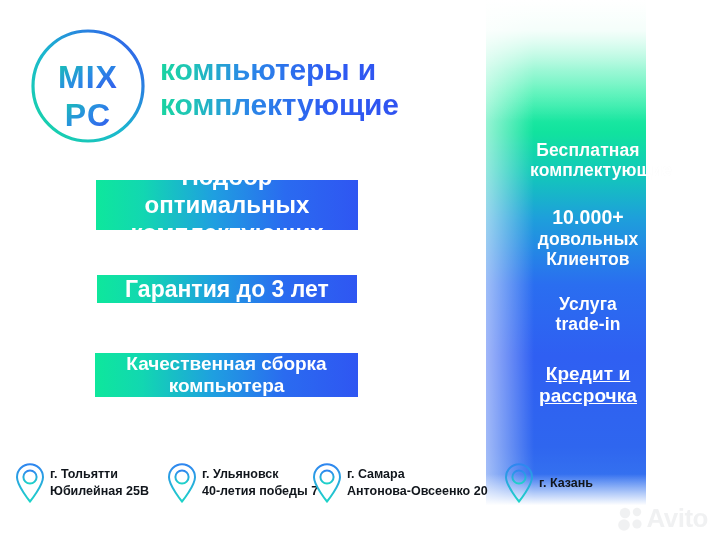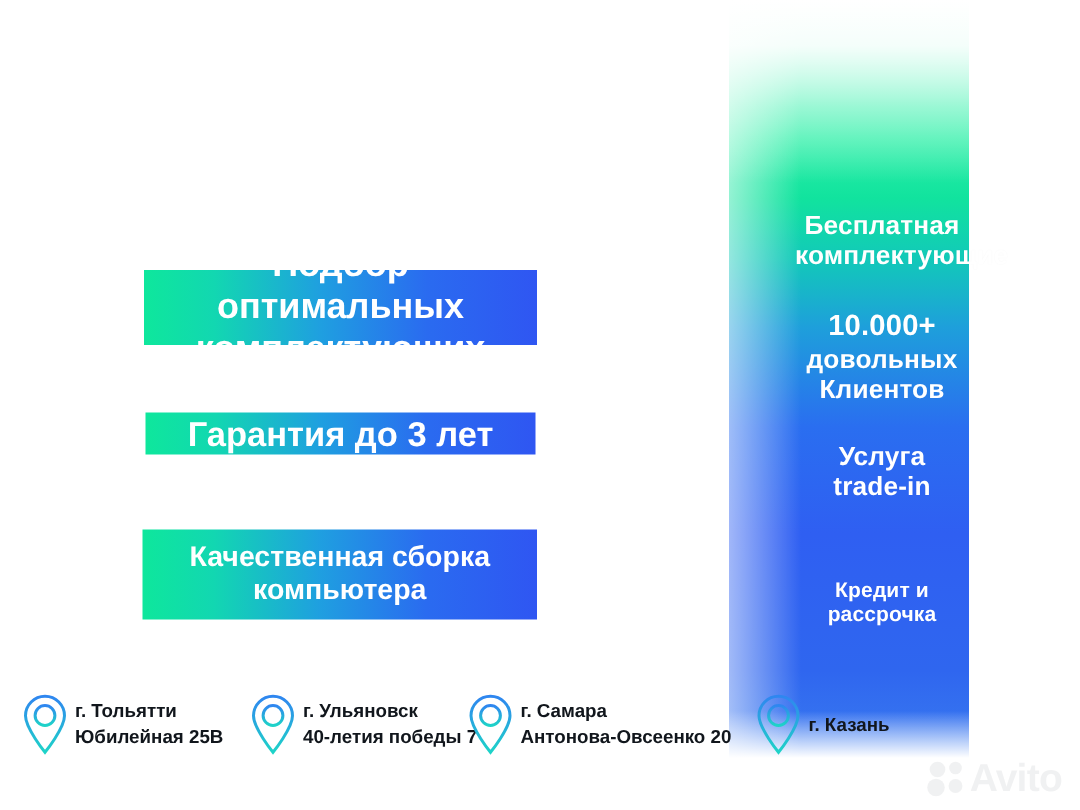--- a/index.html
+++ b/index.html
@@ -72,21 +72,21 @@
     font-weight: bold;
     line-height: 1.17;
     letter-spacing: 0.1px;
     text-shadow: 0 0 1px rgba(0,0,0,0.04);
   }
   .panel-item span { display: block; padding-left: 44px; }
   #panel-item-0 { top: 140px; font-size: 17.5px; }
   #panel-item-1 { top: 206px; font-size: 17.5px; }
   #panel-item-1 .big { font-size: 19.5px; }
   #panel-item-2 { top: 294px; font-size: 17.5px; }
-  #panel-item-3 { top: 385px; font-size: 14px; }
+  #panel-item-3 { top: 363px; font-size: 19px; text-decoration: underline; }
 
   
   #logo-mark {
     position: absolute;
     left: 28px;
     top: 26px;
     width: 120px;
     height: 120px;
   }
   #logo-text-block {
@@ -115,21 +115,21 @@
     color: #ffffff;
     font-weight: bold;
     display: flex;
     align-items: center;
     justify-content: center;
     text-align: center;
     line-height: 1.16;
   }
   #banner-0 { left: 96px; top: 180px; width: 262px; height: 50px; font-size: 24px; }
   #banner-1 { left: 97px; top: 275px; width: 260px; height: 28px; font-size: 23px; }
-  #banner-2 { left: 95px; top: 353px; width: 263px; height: 60px; font-size: 19px; }
+  #banner-2 { left: 95px; top: 353px; width: 263px; height: 44px; font-size: 19px; }
   .banner span { display: block; }
 
   
   #address-row {
     position: absolute;
     left: 0;
     top: 462px;
     width: 636px;
     height: 50px;
     z-index: 6;
@@ -193,21 +193,44 @@
     <div class="panel-item" id="panel-item-2">
       <span>Услуга</span>
       <span>trade-in</span>
     </div>
     <div class="panel-item" id="panel-item-3">
       <span>Кредит и</span>
       <span>рассрочка</span>
     </div>
   </div>
 
-
+  <div id="logo-mark">
+    <svg width="120" height="120" viewBox="0 0 120 120">
+      <defs>
+        <linearGradient id="ringGrad" x1="0" y1="1" x2="1" y2="0">
+          <stop offset="0%" stop-color="#17d9a2"></stop>
+          <stop offset="45%" stop-color="#1bb7cf"></stop>
+          <stop offset="100%" stop-color="#3552ef"></stop>
+        </linearGradient>
+        <linearGradient id="letterGrad" x1="0" y1="0" x2="1" y2="1">
+          <stop offset="0%" stop-color="#16c9ae"></stop>
+          <stop offset="50%" stop-color="#2a8ae4"></stop>
+          <stop offset="100%" stop-color="#3552ef"></stop>
+        </linearGradient>
+      </defs>
+      <circle cx="60" cy="60" r="55" fill="none" stroke="url(#ringGrad)" stroke-width="3.2"></circle>
+      <text x="60" y="62" text-anchor="middle" font-family="Liberation Sans, sans-serif" font-size="32" font-weight="bold" fill="url(#letterGrad)" letter-spacing="1">MIX</text>
+      <text x="60" y="100" text-anchor="middle" font-family="Liberation Sans, sans-serif" font-size="32" font-weight="bold" fill="url(#letterGrad)" letter-spacing="1">PC</text>
+    </svg>
+  </div>
+
+  <div id="logo-text-block">
+    <div class="headline-line">компьютеры и</div>
+    <div class="headline-line">комплектующие</div>
+  </div>
 
   <div class="banner" id="banner-0">
     <div>
       <span>Подбор оптимальных</span>
       <span>комплектующих</span>
     </div>
   </div>
   <div class="banner" id="banner-1">
     <div>
       <span>Гарантия до 3 лет</span>

